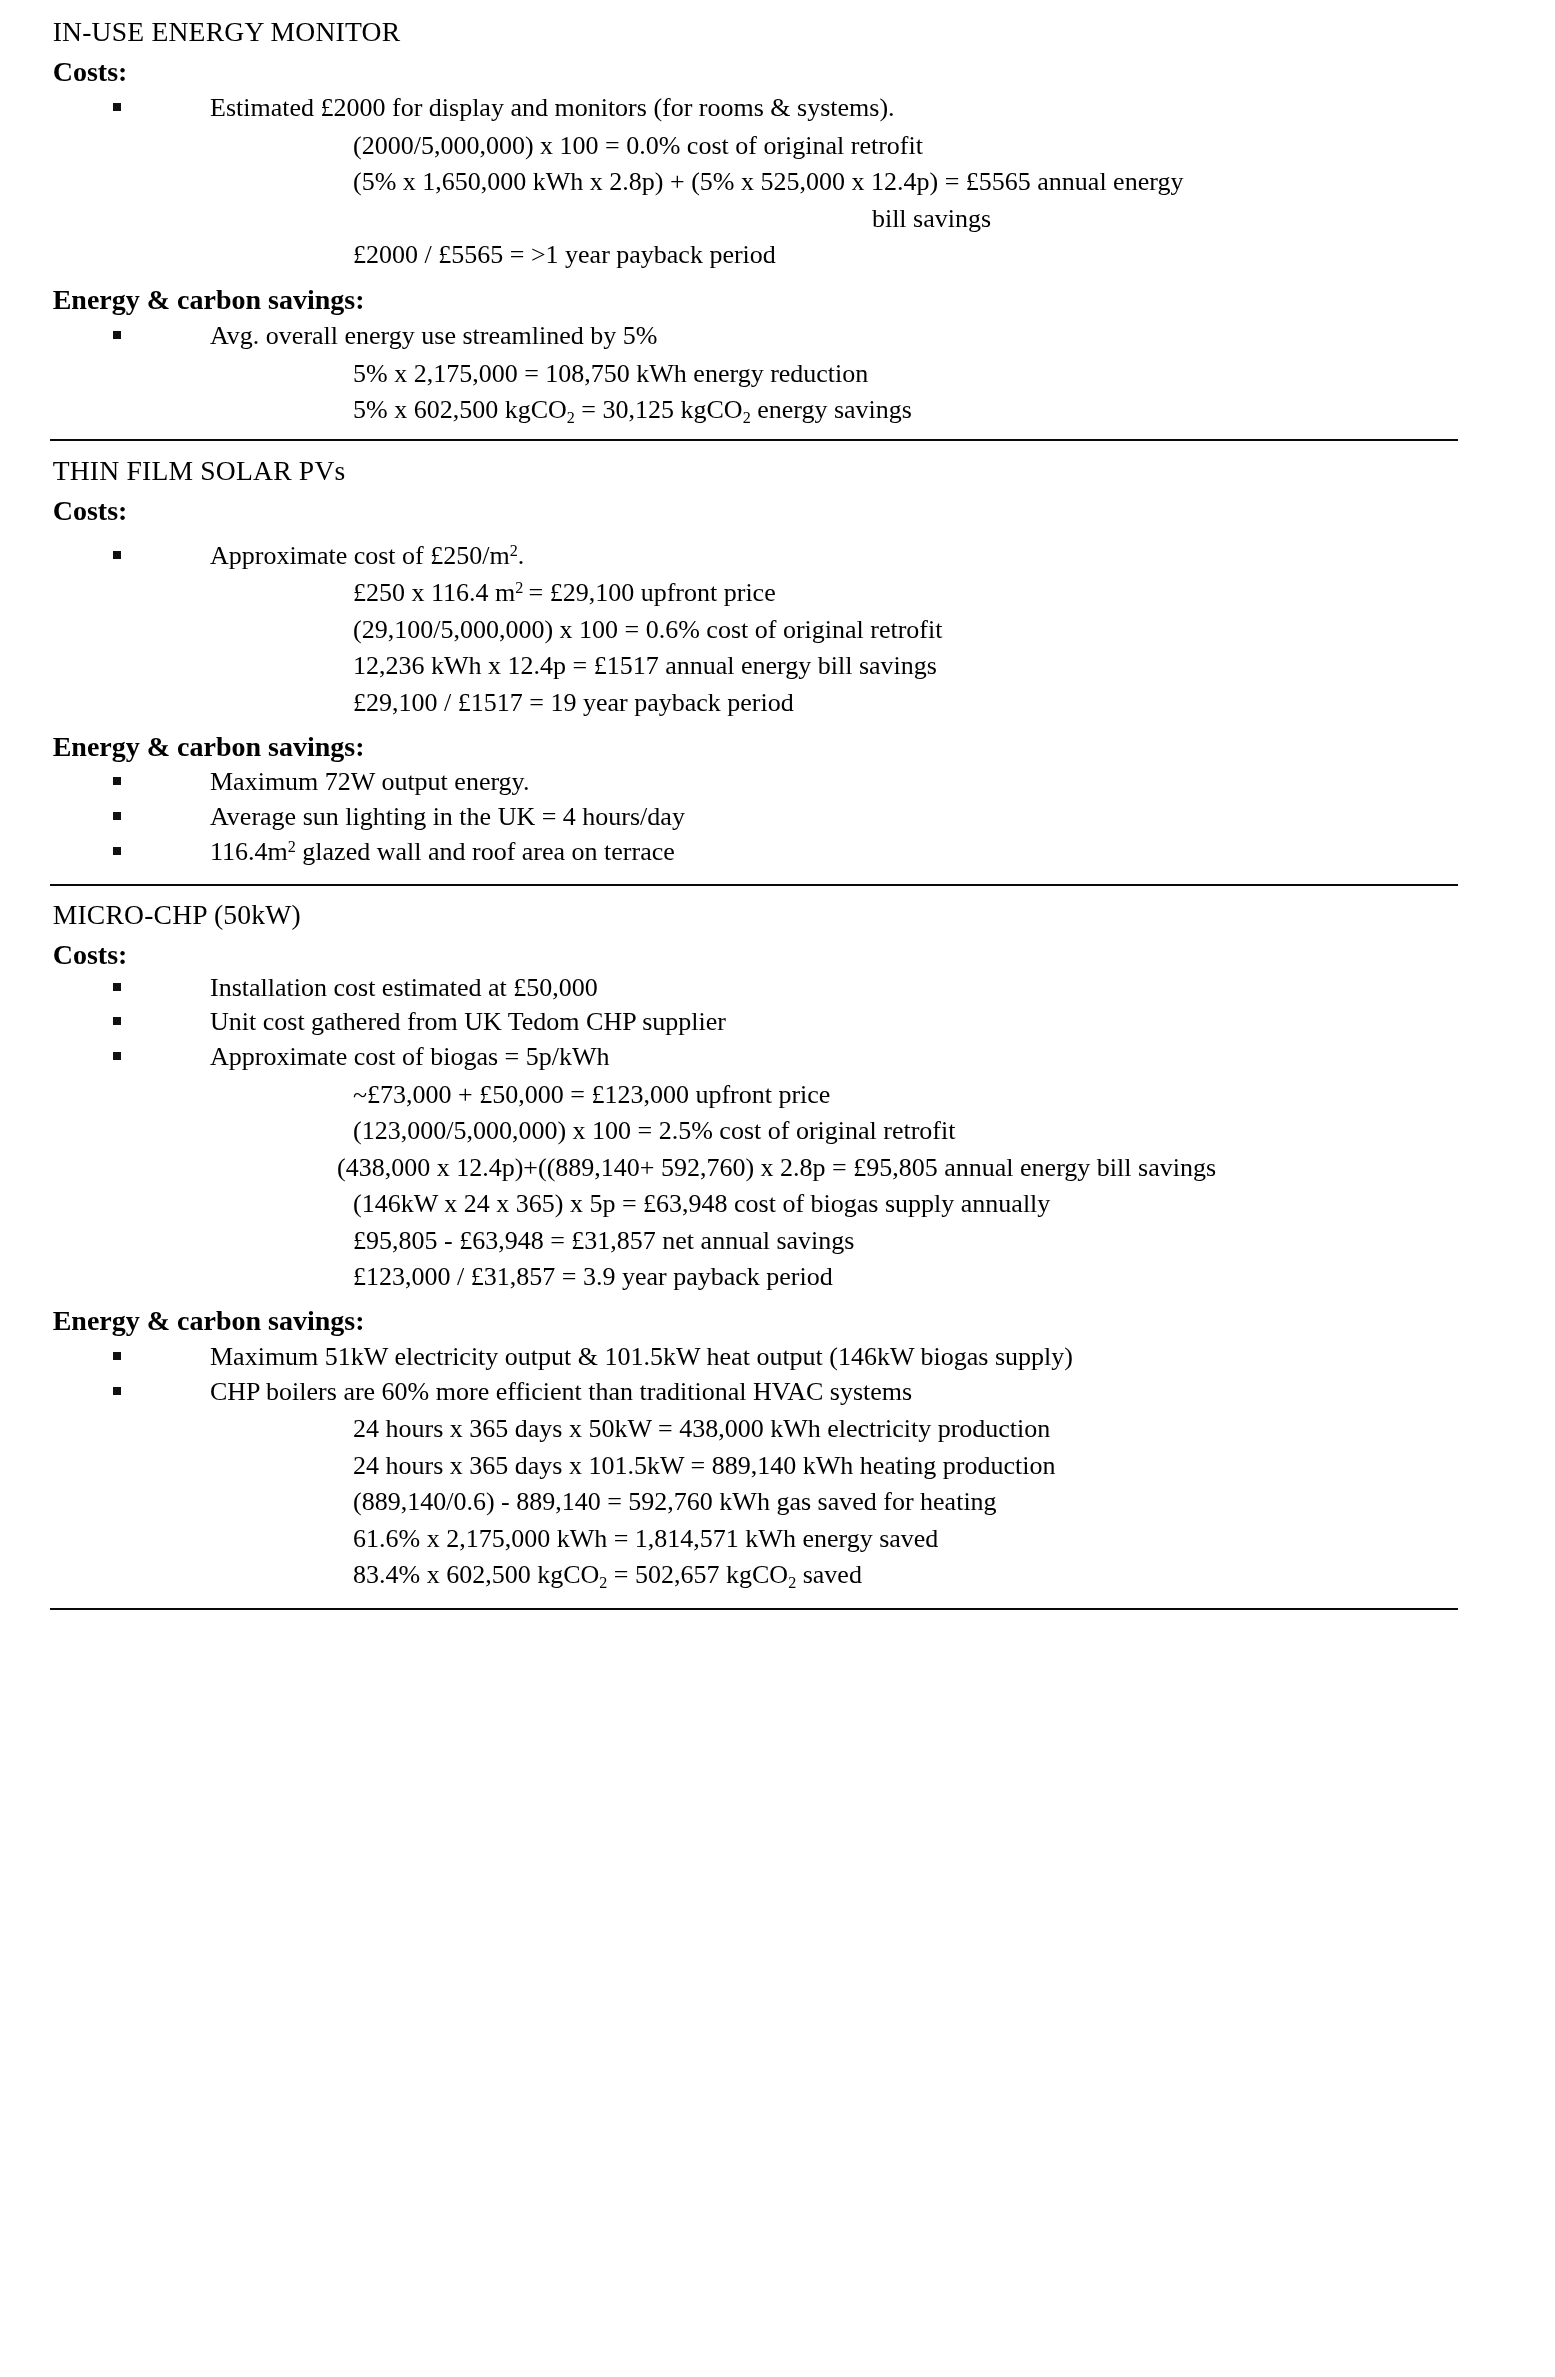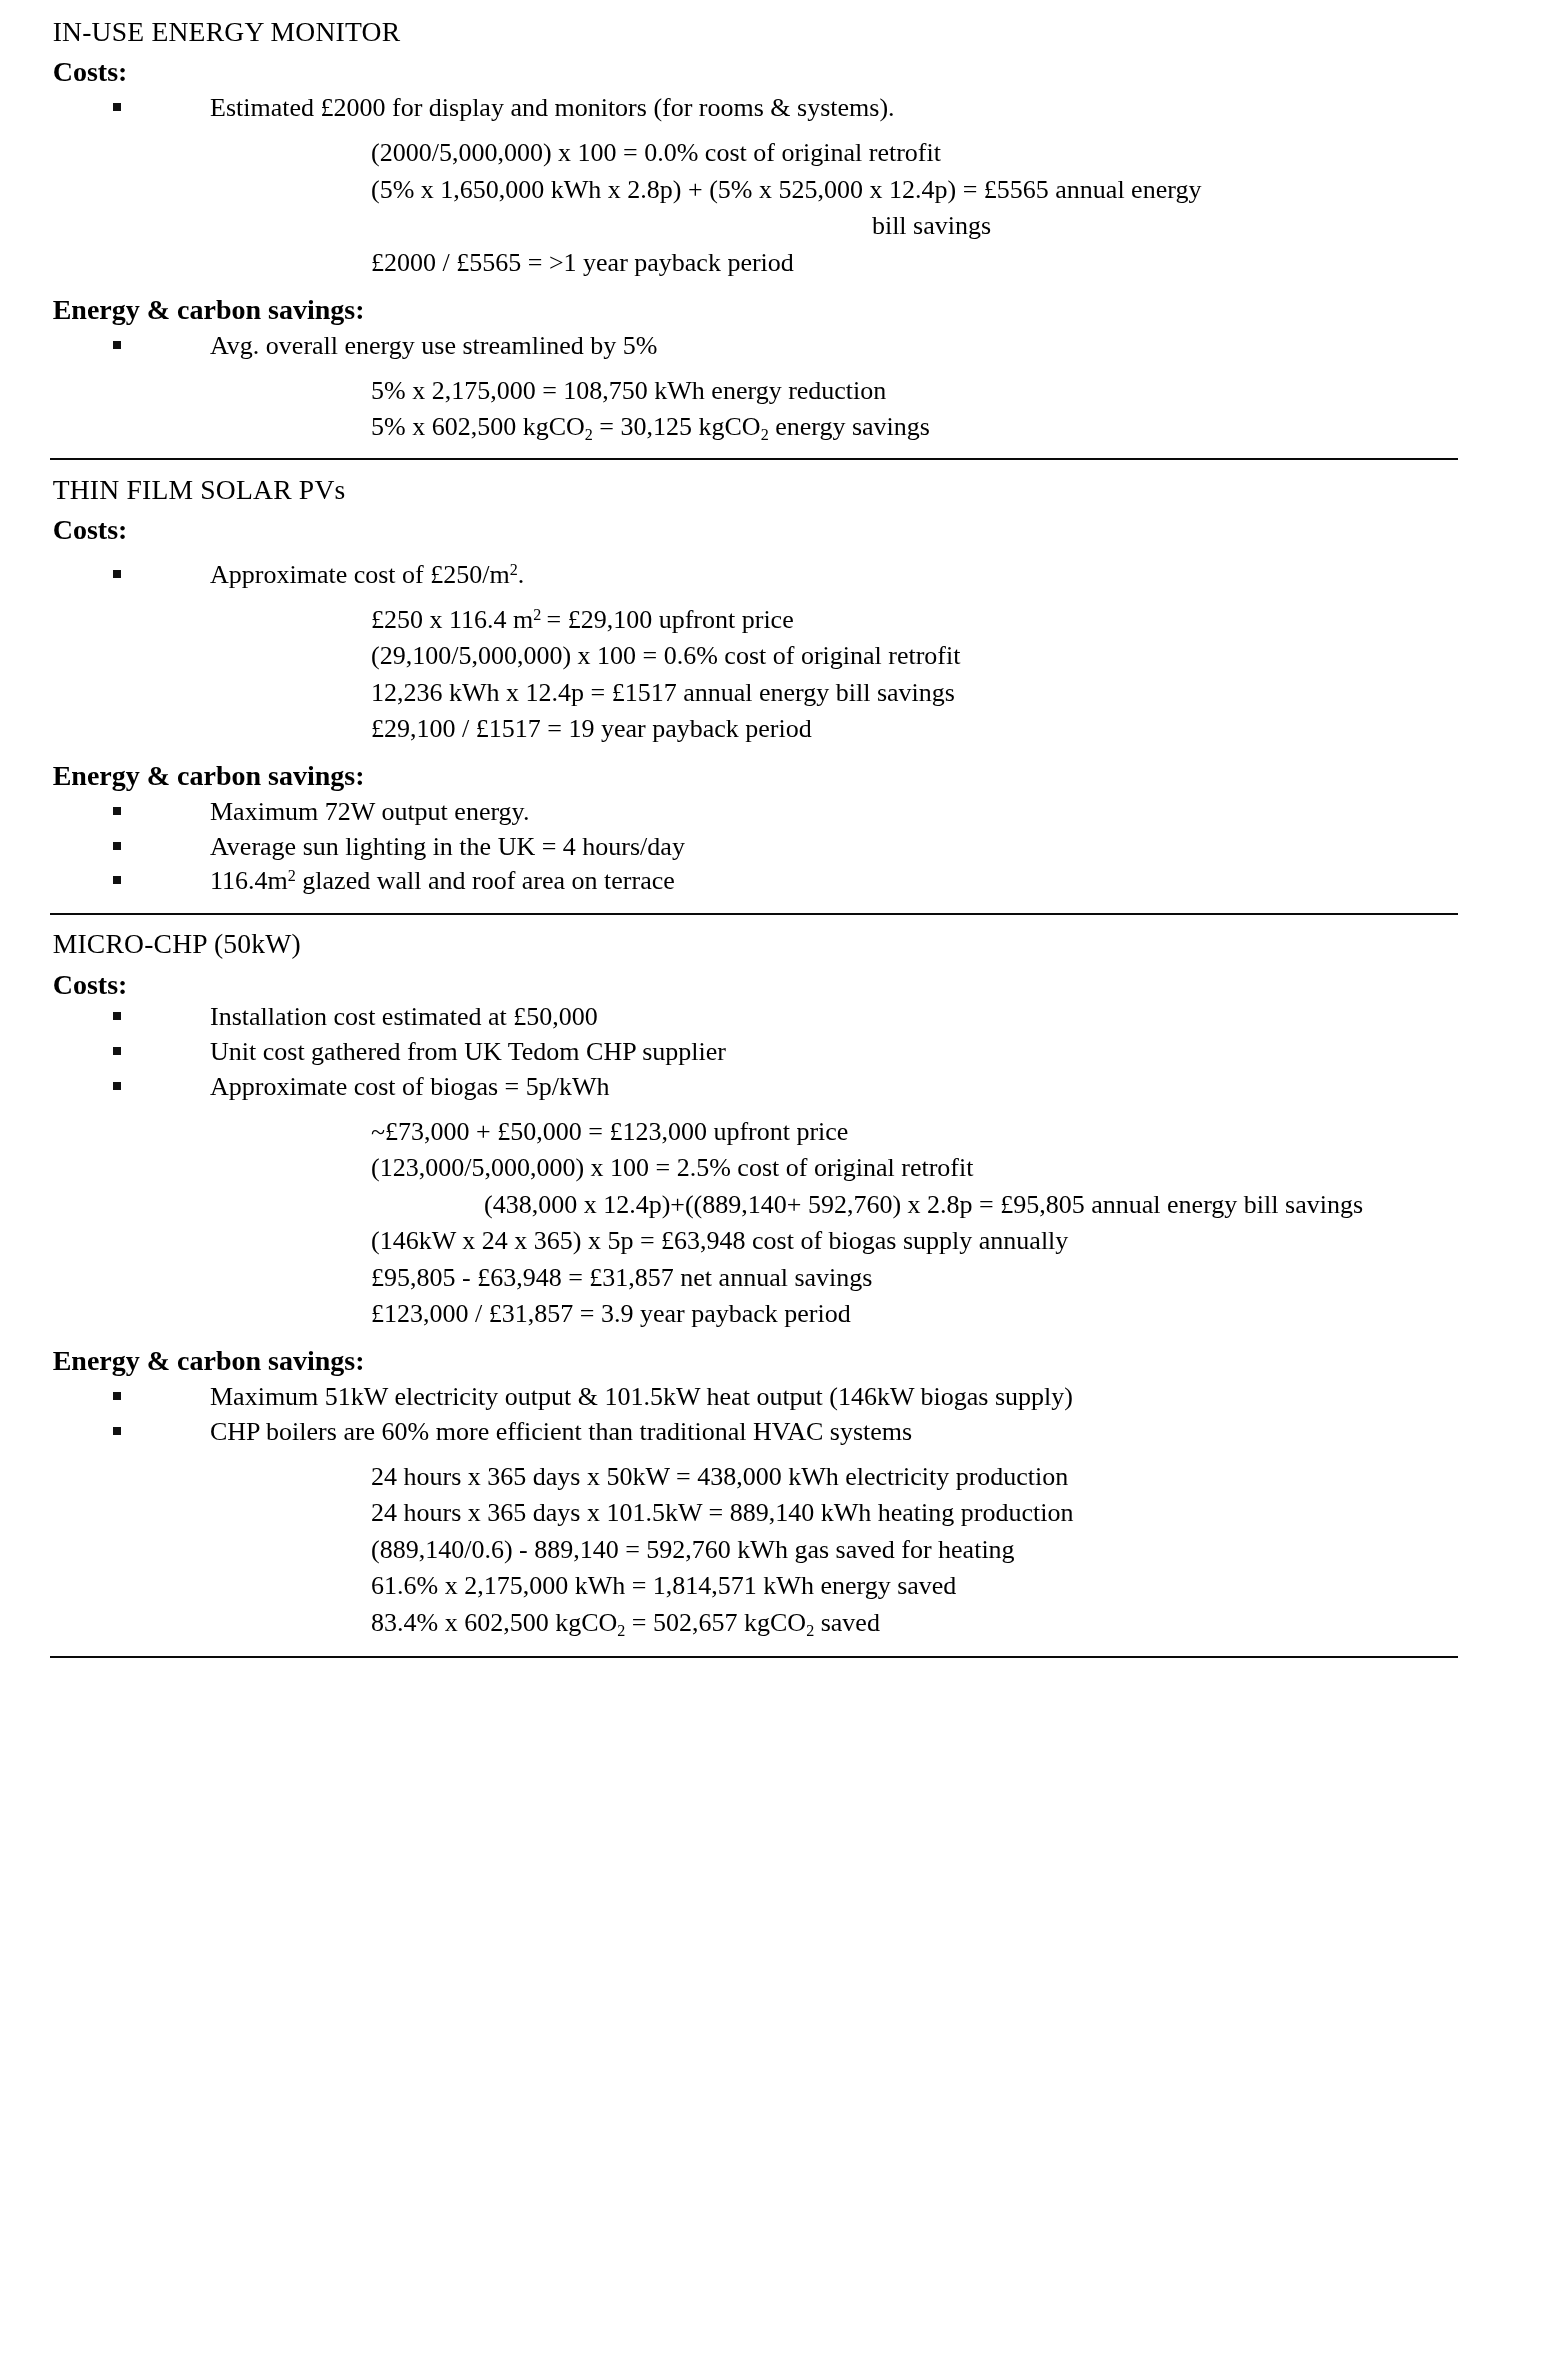--- a/index.html
+++ b/index.html
@@ -63,21 +63,21 @@
     width: 8px;
     height: 8px;
     background: #111111;
     display: block;
   }
   .bullet-text { display: block; }
 
   
   .calc-lines {
     list-style: none;
-    margin: 18px;
+    margin: 0;
     padding: 0;
   }
   .calc {
     font-size: 26px;
     line-height: 1.0;
     margin: 10.5px 0 0 0;
     padding-left: 307px;
     white-space: normal;
   }
   .calc .cont {
@@ -200,21 +200,21 @@
       </li>
       <li class="bullet">
         <span class="marker"></span>
         <span class="bullet-text">Approximate cost of biogas = 5p/kWh</span>
       </li>
     </ul>
 
     <ul class="calc-lines">
       <li class="calc">~£73,000 + £50,000 = £123,000 upfront price</li>
       <li class="calc">(123,000/5,000,000) x 100 = 2.5% cost of original retrofit</li>
-      <li class="calc" style="padding-left:291px;text-align:center;">(438,000 x 12.4p)+((889,140+ 592,760) x 2.8p = £95,805 annual energy bill savings</li>
+      <li class="calc" style="padding-left:291px;">(438,000 x 12.4p)+((889,140+ 592,760) x 2.8p = £95,805 annual energy bill savings</li>
       <li class="calc">(146kW x 24 x 365) x 5p = £63,948 cost of biogas supply annually</li>
       <li class="calc">£95,805 - £63,948 = £31,857 net annual savings</li>
       <li class="calc">£123,000 / £31,857 = 3.9 year payback period</li>
     </ul>
 
     <h2 class="sub-head" style="margin-top:15px;">Energy &amp; carbon savings:</h2>
 
     <ul class="bullets">
       <li class="bullet">
         <span class="marker"></span>

